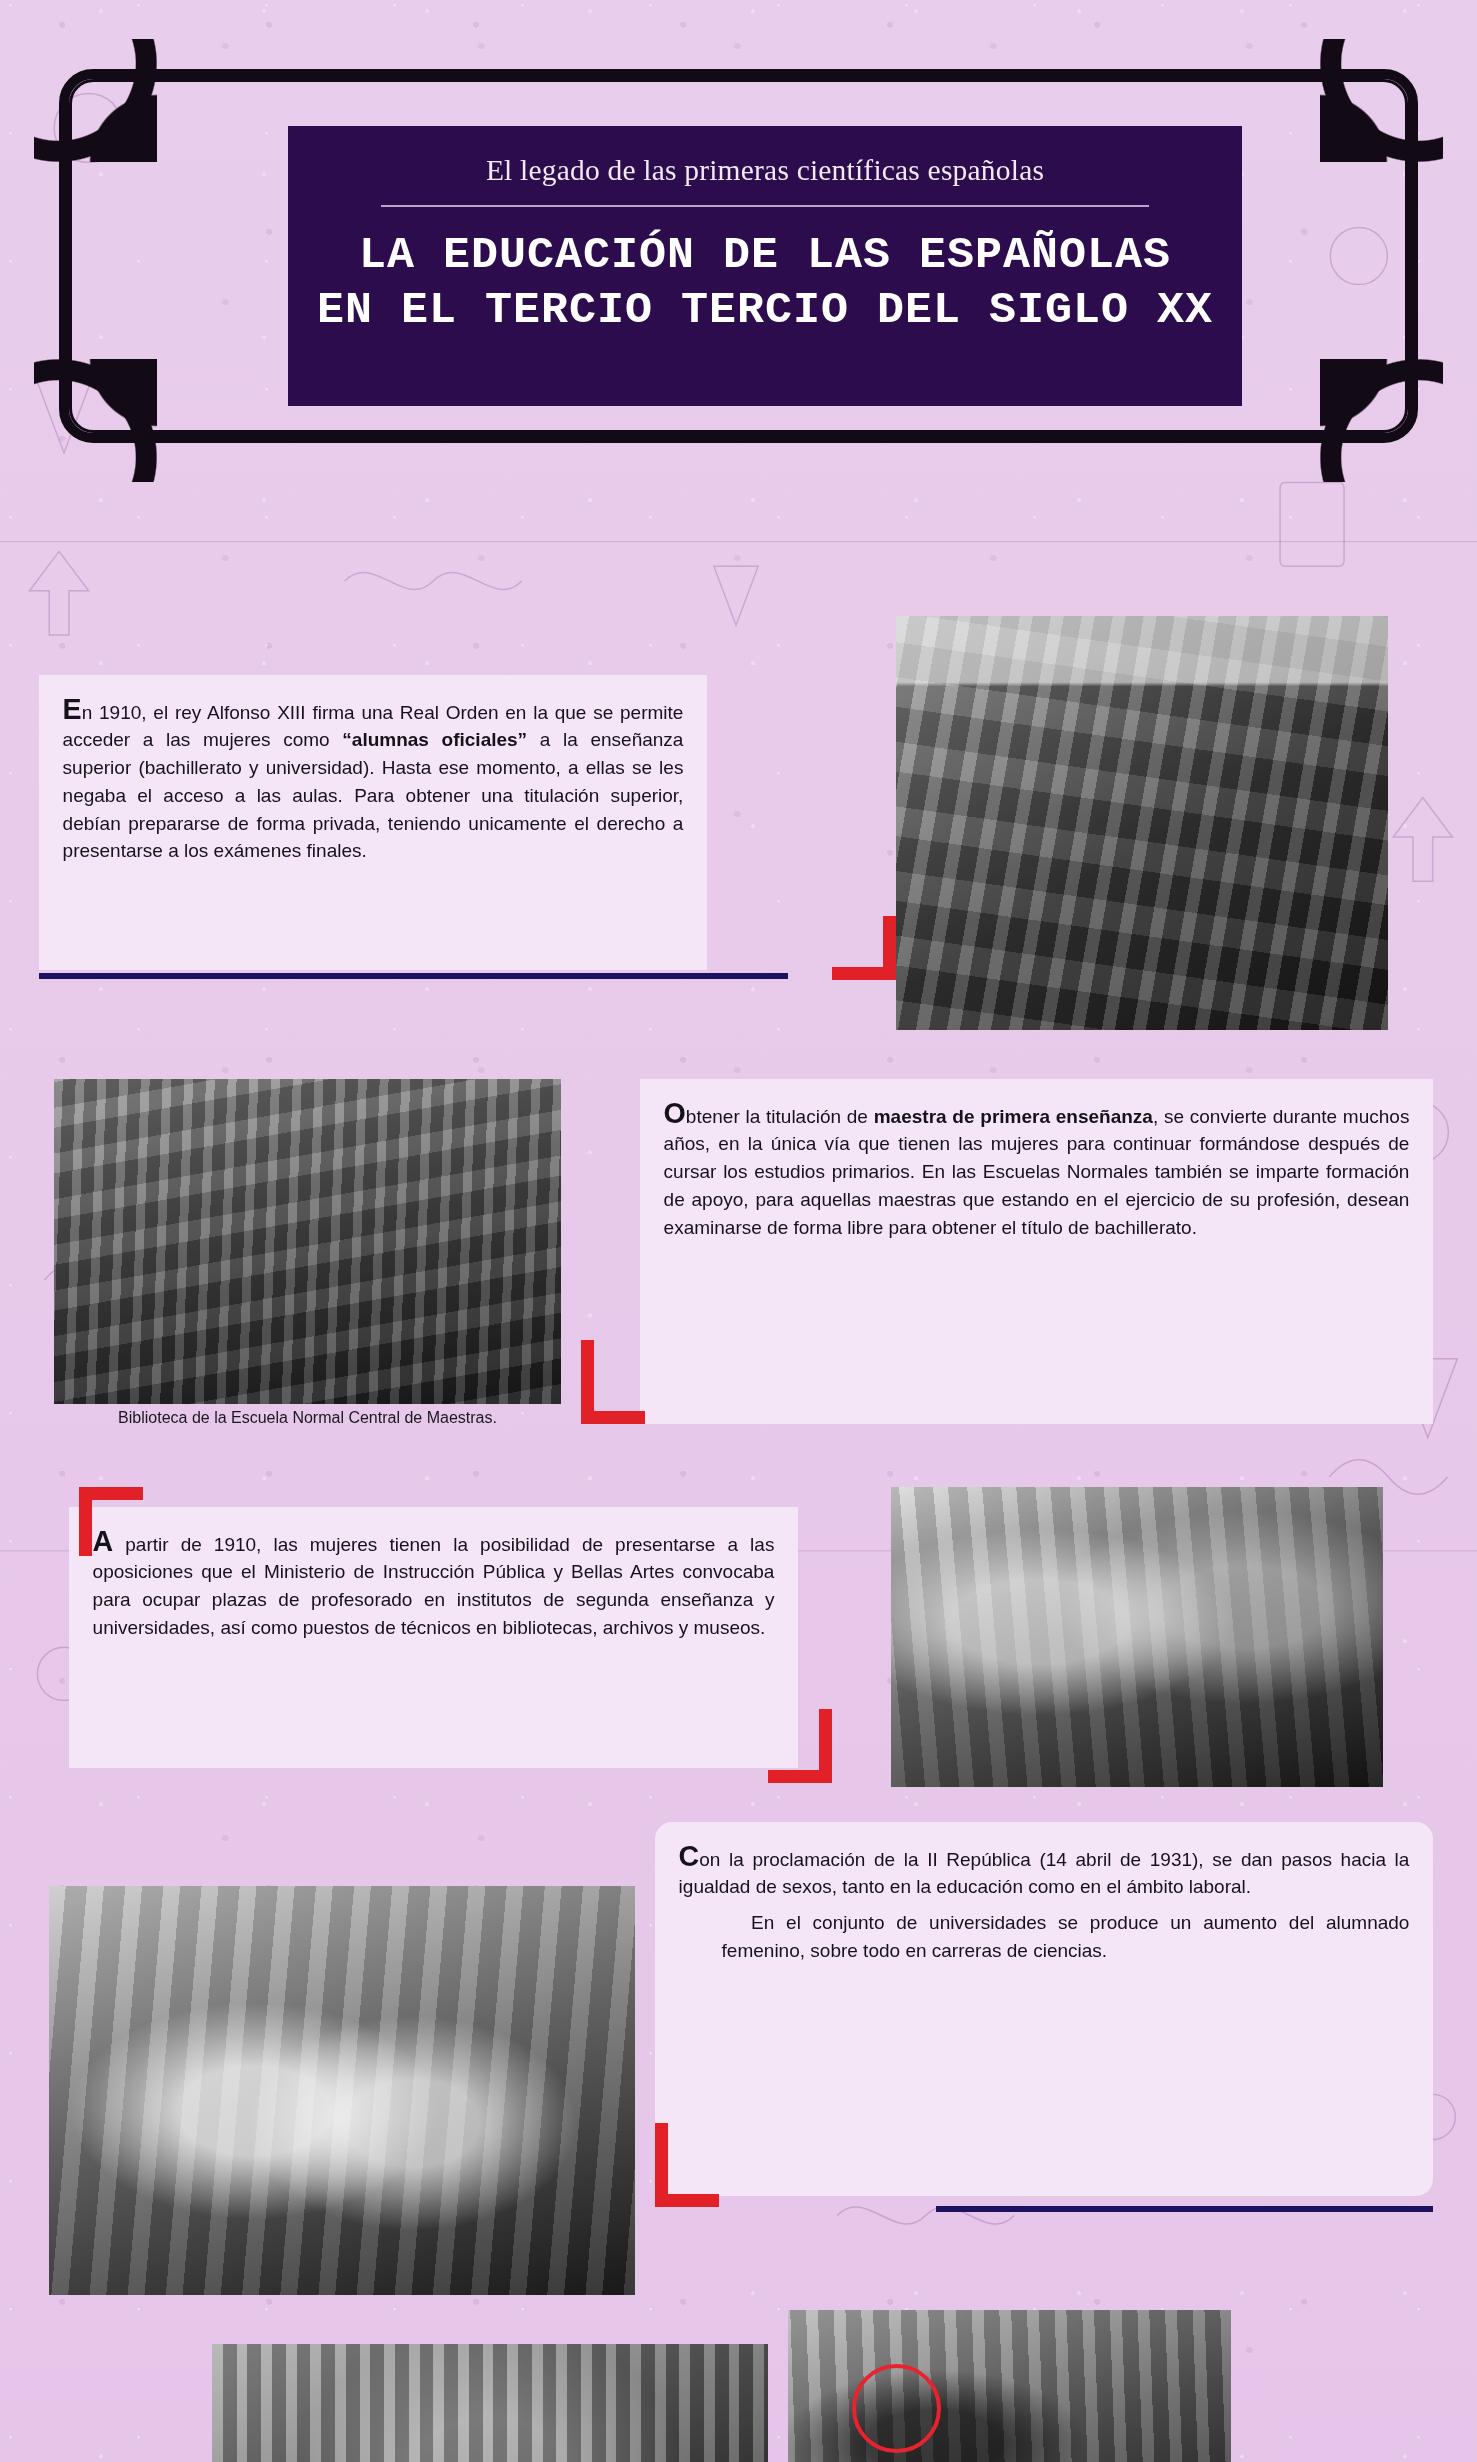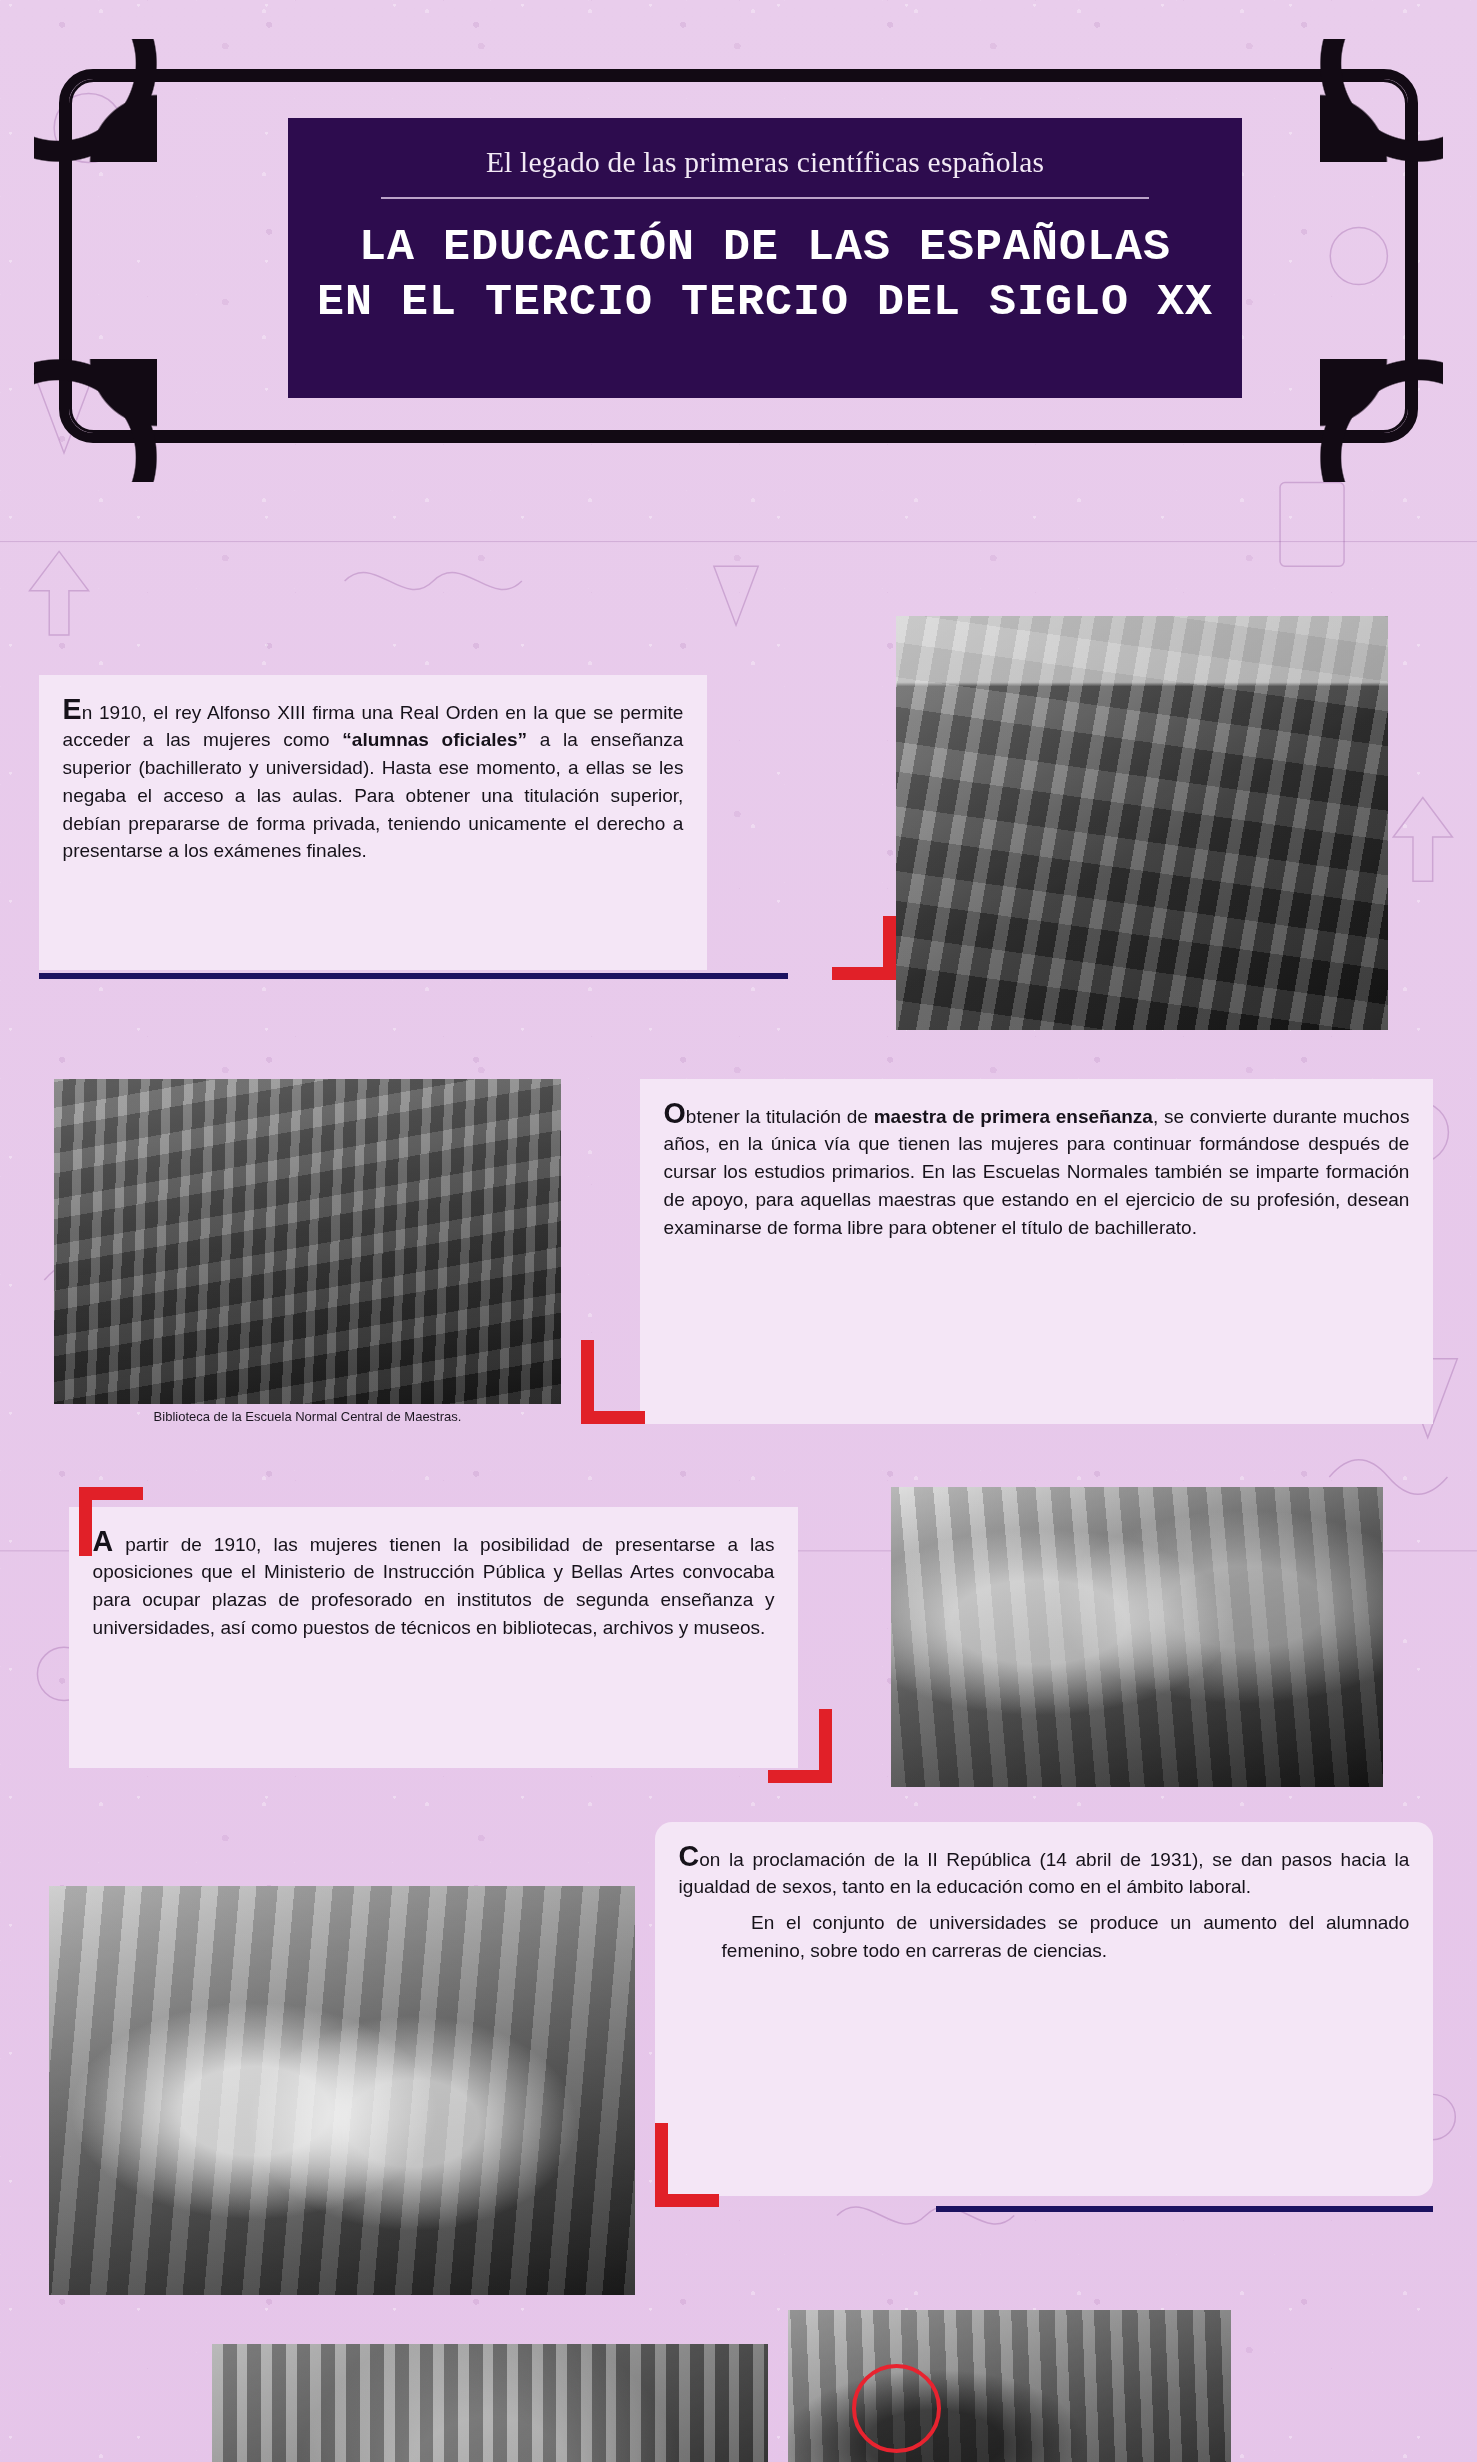--- a/index.html
+++ b/index.html
@@ -68,21 +68,21 @@
       radial-gradient(circle at 20% 20%, transparent 0 55%, #120a14 56% 70%, transparent 71%);
   }
   .corner-tl { left: -14.8px; top: -19.7px; transform: rotate(0deg); }
   .corner-tr { right: -14.8px; top: -19.7px; transform: scaleX(-1); }
   .corner-bl { left: -14.8px; bottom: 19.7px; transform: scaleY(-1); }
   .corner-br { right: -14.8px; bottom: 19.7px; transform: scale(-1,-1); }
 
   #title-block {
     position: absolute;
     left: 241px;
-    top: 61px;
+    top: 69px;
     width: 950px;
     height: 276px;
     background: #2d0c4e;
     box-shadow: 0 0 0 2px #2d0c4e;
   }
   #subtitle {
     color: #f2e9f5;
     font-family: "Liberation Serif", serif;
     font-size: 29.5px;
     text-align: center;
@@ -150,21 +150,21 @@
     background: #cfcfcf;
     overflow: hidden;
   }
   .photo .ph {
     position: absolute;
     inset: 0;
     filter: grayscale(1);
   }
   .caption {
     position: absolute;
-    font-size: 13px;
+    font-size: 16px;
     color: #1b1620;
     text-align: center;
   }
 
   
   .ph-classroom1 {
     background:
       linear-gradient(180deg, rgba(255,255,255,0.55) 0 16%, rgba(0,0,0,0) 17%),
       repeating-linear-gradient(100deg, rgba(255,255,255,0.16) 0 12.8px, rgba(0,0,0,0.18) 12.8px 30.5px),
       repeating-linear-gradient(8deg, rgba(255,255,255,0.10) 0 29.5px, rgba(0,0,0,0.14) 29.5px 64px),

